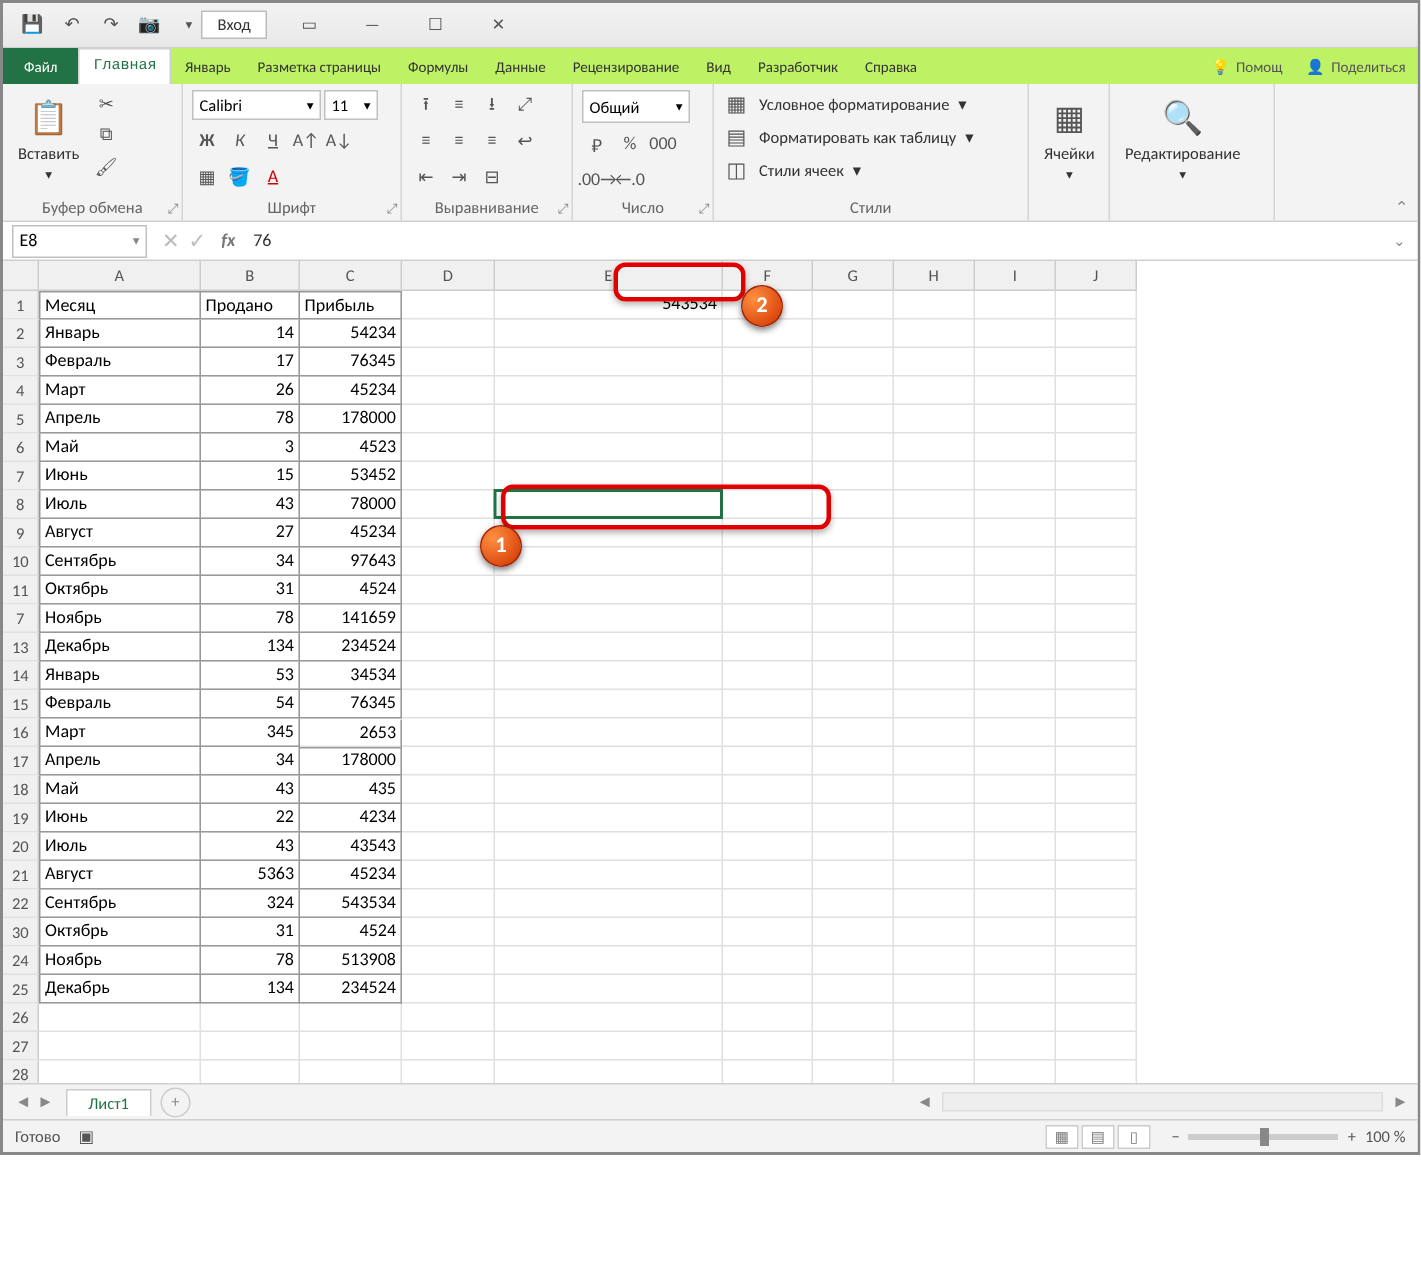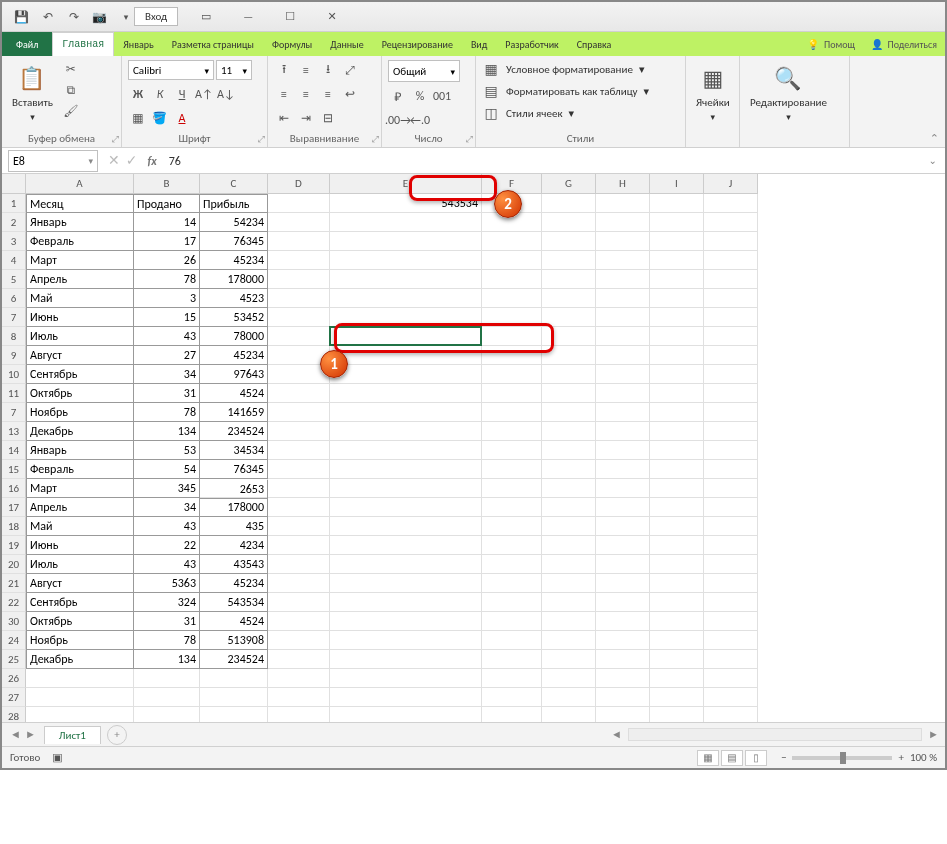--- a/index.html
+++ b/index.html
@@ -195,21 +195,21 @@
 
     <div class="group" style="width:94px;position:relative">
       <div class="body col">
         <div class="num-fmt">
             <span>Общий</span>
             <span style="font-size:9px">▾</span>
           </div>
         <div class="row">
           <div class="icbtn">₽</div>
           <div class="icbtn">%</div>
-          <div class="icbtn">001</div>
+          <div class="icbtn">000</div>
         </div>
         <div class="row">
           <div class="icbtn">.00→</div>
           <div class="icbtn">←.0</div>
         </div>
       </div>
       <div class="glabel">Число</div>
       <span class="dl">⤢</span>
     </div>
 

